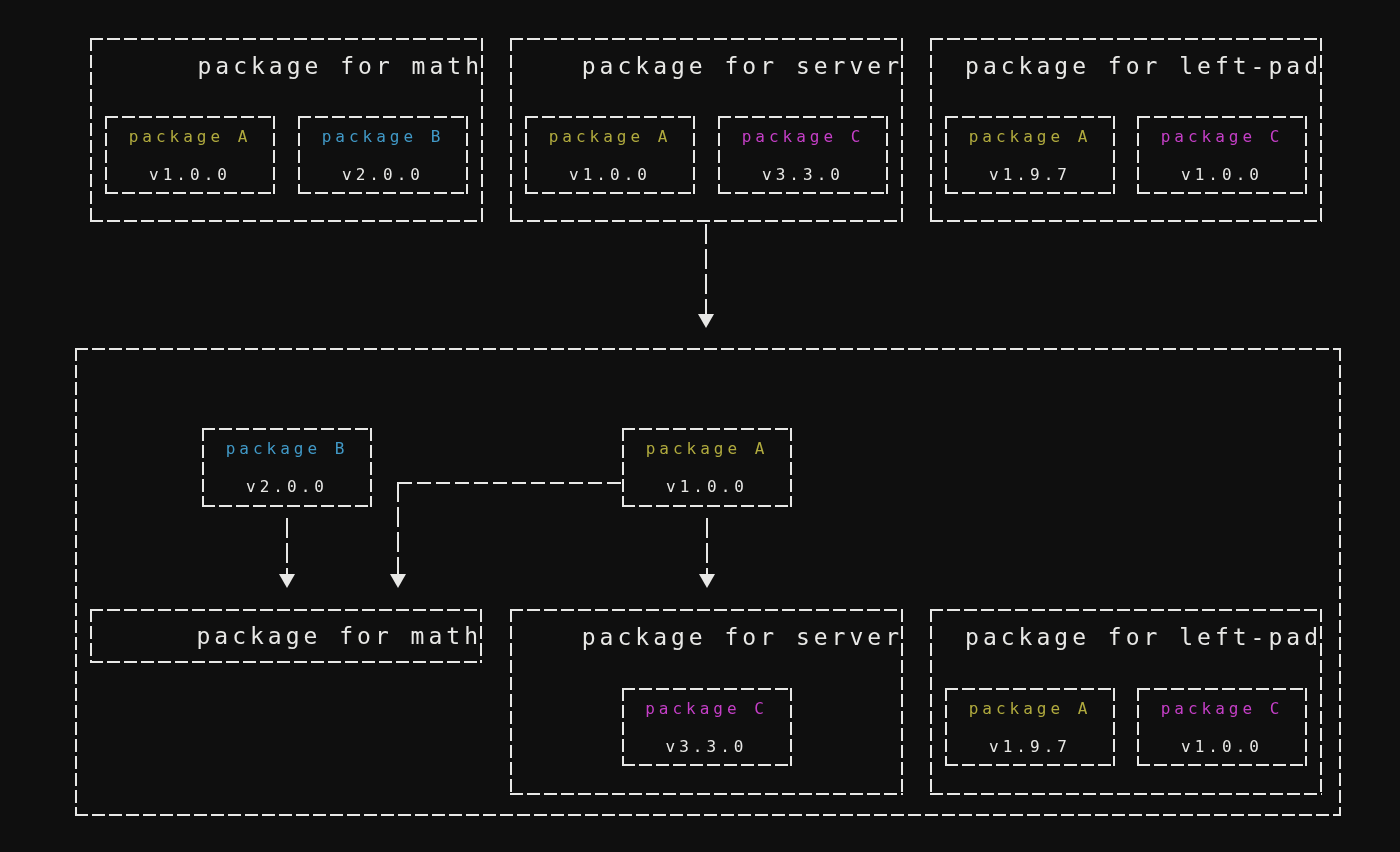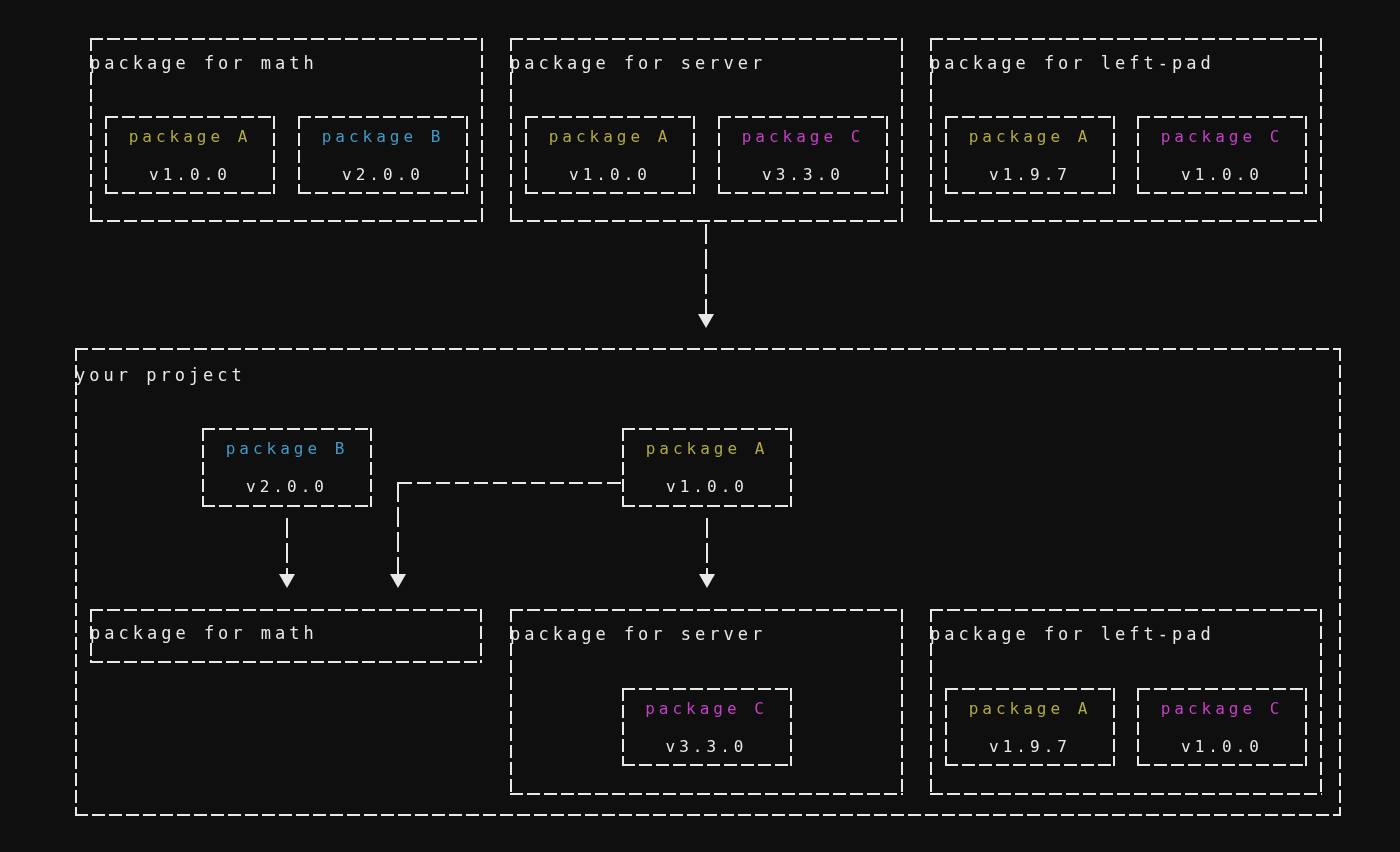--- a/index.html
+++ b/index.html
@@ -29,22 +29,22 @@
       repeating-linear-gradient(90deg, var(--line) 0 13px, transparent 13px 17px),
       repeating-linear-gradient(90deg, var(--line) 0 13px, transparent 13px 17px),
       repeating-linear-gradient(180deg, var(--line) 0 13px, transparent 13px 17px),
       repeating-linear-gradient(180deg, var(--line) 0 13px, transparent 13px 17px);
     background-size: 100% 2px, 100% 2px, 2px 100%, 2px 100%;
     background-position: 0 0, 0 100%, 0 0, 100% 0;
     background-repeat: no-repeat;
   }
   .box-title {
     padding-top: 15px;
-    text-align: left;
-    font-size: 17px;
+    text-align: right;
+    font-size: 23px;
     letter-spacing: 4px;
     color: var(--line);
     white-space: nowrap;
   }
   .chip-row {
     position: absolute;
     left: 15px;
     right: 15px;
     top: 78px;
     display: flex;
@@ -131,21 +131,20 @@
         <div class="chip-name pkg-c">package C</div>
         <div class="chip-version">v1.0.0</div>
       </div>
     </div>
   </section>
 
   <div class="vline" style="left:705px; top:224px; height:90px;"></div>
   <div class="arrowhead" style="left:698px; top:314px;"></div>
 
   <section class="dbox" style="left:75px; top:348px; width:1266px; height:468px;">
-    <div class="box-title project-title">your project</div>
 
     <div class="chip dbox abs" style="left:127px; top:80px; width:170px; height:79px;">
       <div class="chip-name pkg-b">package B</div>
       <div class="chip-version">v2.0.0</div>
     </div>
     <div class="chip dbox abs" style="left:547px; top:80px; width:170px; height:79px;">
       <div class="chip-name pkg-a">package A</div>
       <div class="chip-version">v1.0.0</div>
     </div>
 

